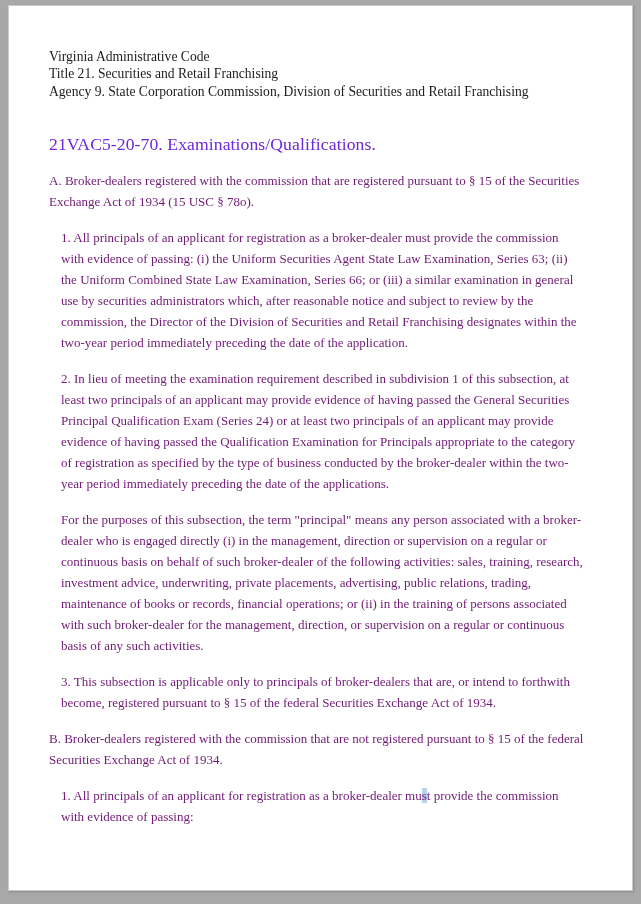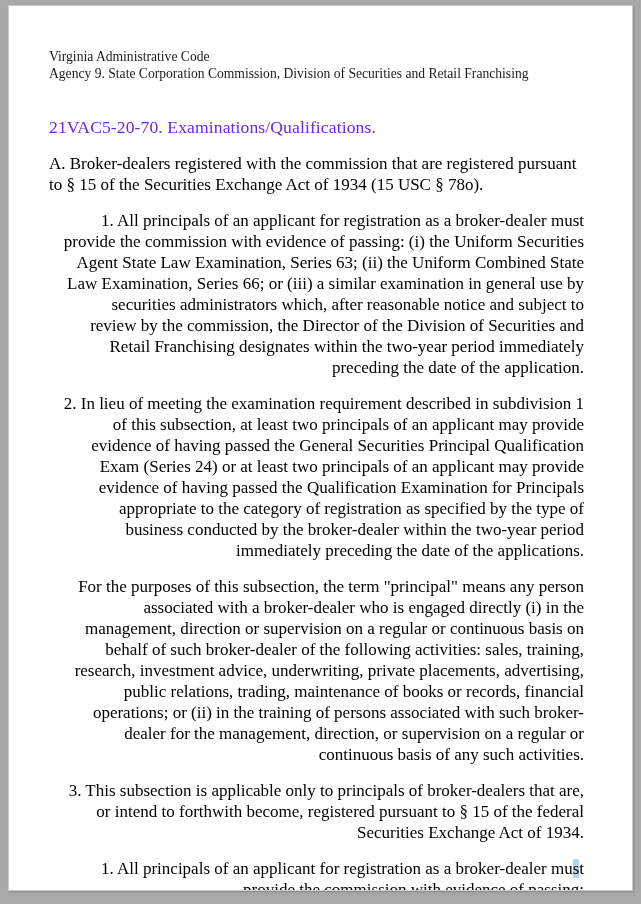--- a/index.html
+++ b/index.html
@@ -43,52 +43,53 @@
   .section-title {
     font-size: 17.6px;
     line-height: 24px;
     color: #6d28d9;
     margin-top: 32px;
     margin-bottom: 14px;
     font-weight: normal;
     letter-spacing: 0.1px;
   }
   p.para {
-    font-size: 17px;
+    font-size: 13px;
     line-height: 21px;
-    color: #000000;
+    color: #701a75;
     margin: 0 0 15px 0;
     text-align: left;
   }
   p.level-a {
     margin-left: 0;
   }
   p.level-1 {
     margin-left: 12px;
-    text-align: right;
   }
   .sel {
     background: #b8d4ea;
   }
 </style>
 </head>
 <body>
 
 <div id="page">
   <div id="content">
 
     <div class="doc-header">
       <div>Virginia Administrative Code</div>
+      <div>Title 21. Securities and Retail Franchising</div>
       <div>Agency 9. State Corporation Commission, Division of Securities and Retail Franchising</div>
     </div>
 
     <h1 class="section-title">21VAC5-20-70. Examinations/Qualifications.</h1>
 
     <p class="para level-a">A. Broker-dealers registered with the commission that are registered pursuant to § 15 of the Securities Exchange Act of 1934 (15 USC § 78o).</p>
     <p class="para level-1">1. All principals of an applicant for registration as a broker-dealer must provide the commission with evidence of passing: (i) the Uniform Securities Agent State Law Examination, Series 63; (ii) the Uniform Combined State Law Examination, Series 66; or (iii) a similar examination in general use by securities administrators which, after reasonable notice and subject to review by the commission, the Director of the Division of Securities and Retail Franchising designates within the two-year period immediately preceding the date of the application.</p>
     <p class="para level-1">2. In lieu of meeting the examination requirement described in subdivision 1 of this subsection, at least two principals of an applicant may provide evidence of having passed the General Securities Principal Qualification Exam (Series 24) or at least two principals of an applicant may provide evidence of having passed the Qualification Examination for Principals appropriate to the category of registration as specified by the type of business conducted by the broker-dealer within the two-year period immediately preceding the date of the applications.</p>
     <p class="para level-1">For the purposes of this subsection, the term "principal" means any person associated with a broker-dealer who is engaged directly (i) in the management, direction or supervision on a regular or continuous basis on behalf of such broker-dealer of the following activities: sales, training, research, investment advice, underwriting, private placements, advertising, public relations, trading, maintenance of books or records, financial operations; or (ii) in the training of persons associated with such broker-dealer for the management, direction, or supervision on a regular or continuous basis of any such activities.</p>
     <p class="para level-1">3. This subsection is applicable only to principals of broker-dealers that are, or intend to forthwith become, registered pursuant to § 15 of the federal Securities Exchange Act of 1934.</p>
+    <p class="para level-a">B. Broker-dealers registered with the commission that are not registered pursuant to § 15 of the federal Securities Exchange Act of 1934.</p>
 
     <p class="para level-1"><span>1. All principals of an applicant for registration as a broker-dealer mu</span><span class="sel">s</span><span>t provide the commission with evidence of passing:</span></p>
 
   </div>
 </div>
 
 </body></html>

